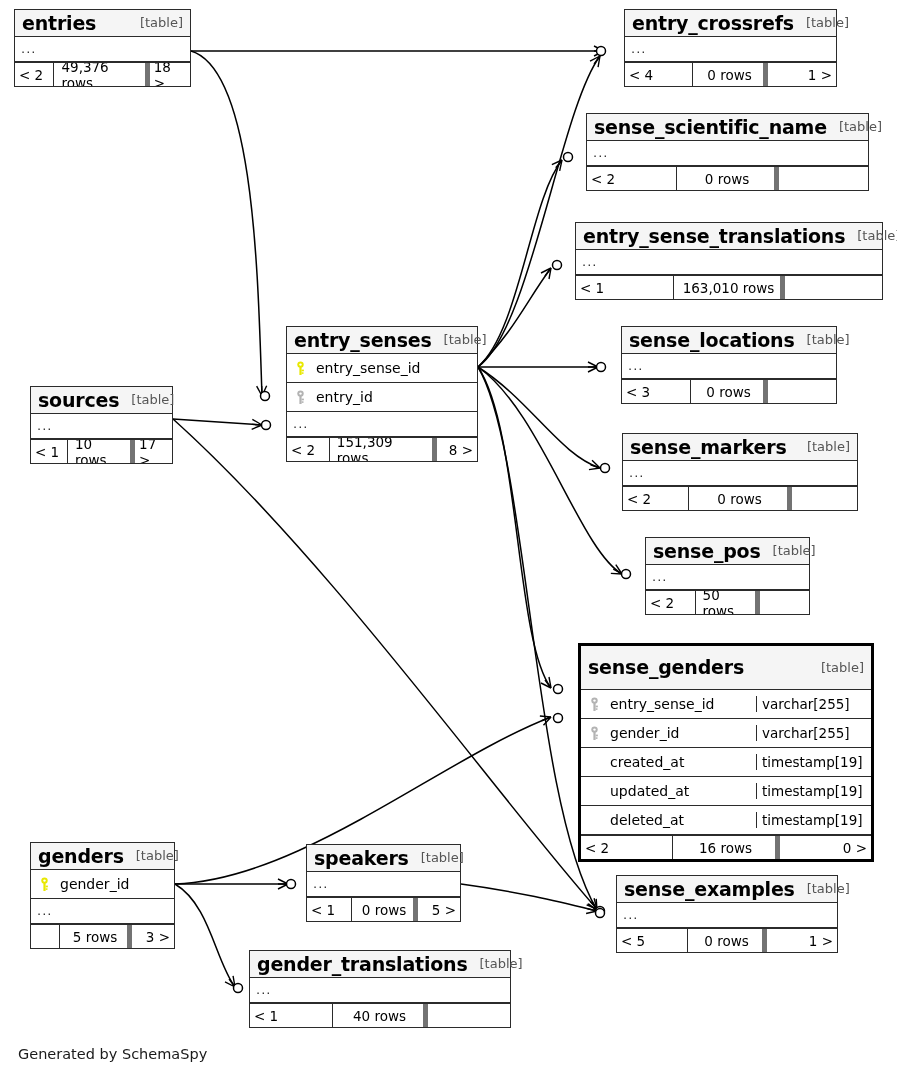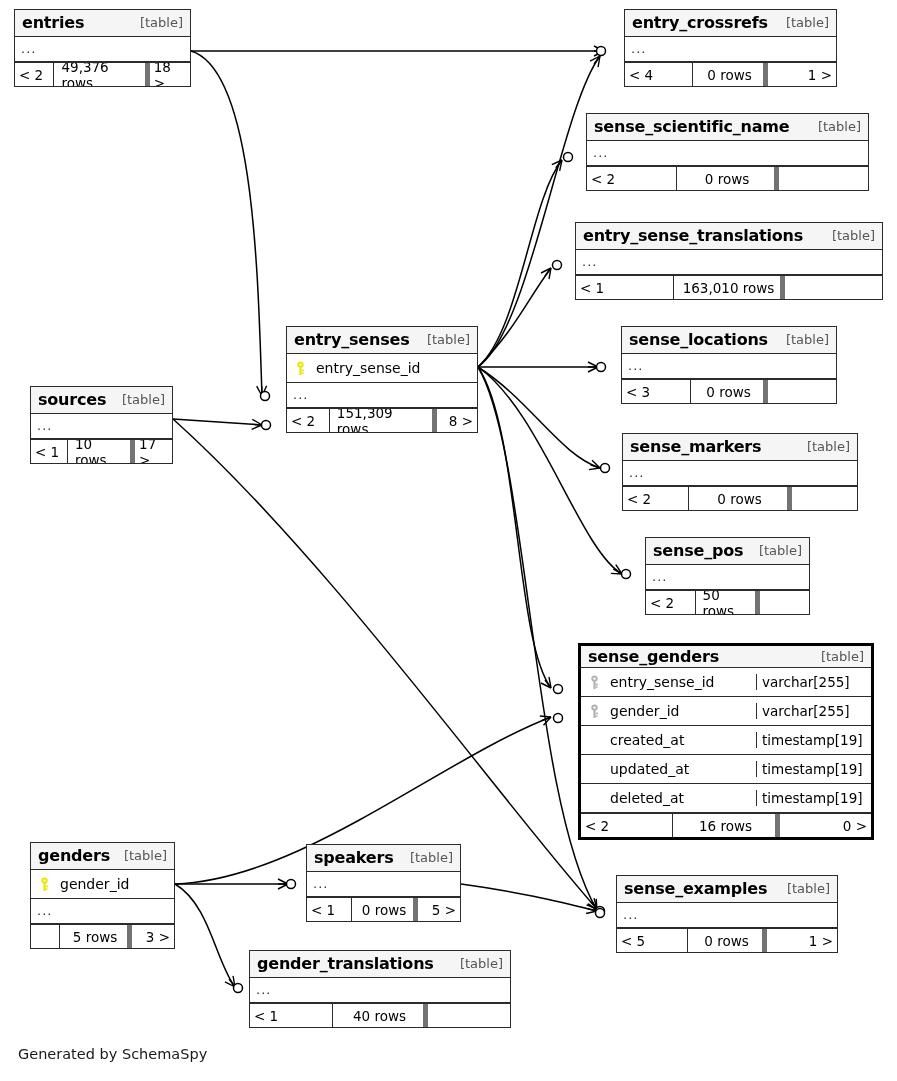--- a/index.html
+++ b/index.html
@@ -43,21 +43,21 @@
     border-bottom: 1px solid #2b2b2b;
     display: flex;
     align-items: center;
     justify-content: space-between;
     padding: 2px 7px 3px 7px;
     box-sizing: border-box;
     white-space: nowrap;
   }
   .tbl-name {
     font-weight: bold;
-    font-size: 16px;
+    font-size: 19px;
     letter-spacing: -0.2px;
   }
   .tbl-kind {
     color: #555555;
     font-size: 13px;
     padding-left: 12px;
   }
   .tbl-rowline {
     border-bottom: 1px solid #2b2b2b;
     padding: 2px 6px 3px 6px;
@@ -260,20 +260,32 @@
             <span class="key-icon"><svg viewBox="0 0 13 15" width="13" height="15">
                 <circle cx="6.5" cy="3.6" r="3.2" fill="#e8e800"></circle>
                 <circle cx="6.5" cy="3.6" r="1.2" fill="#ffffff"></circle>
                 <rect x="5.4" y="5.6" width="2.2" height="8.4" fill="#e8e800"></rect>
                 <rect x="7.6" y="8.6" width="2.3" height="1.7" fill="#e8e800"></rect>
                 <rect x="7.6" y="11.3" width="1.9" height="1.6" fill="#e8e800"></rect>
               </svg></span>
             <span class="col-label">entry_sense_id</span>
           </div>
         </div>
+        <div class="col-row">
+          <div class="col-left">
+            <span class="key-icon"><svg viewBox="0 0 13 15" width="13" height="15">
+                <circle cx="6.5" cy="3.6" r="3.2" fill="#b3b3b3"></circle>
+                <circle cx="6.5" cy="3.6" r="1.2" fill="#ffffff"></circle>
+                <rect x="5.4" y="5.6" width="2.2" height="8.4" fill="#b3b3b3"></rect>
+                <rect x="7.6" y="8.6" width="2.3" height="1.7" fill="#b3b3b3"></rect>
+                <rect x="7.6" y="11.3" width="1.9" height="1.6" fill="#b3b3b3"></rect>
+              </svg></span>
+            <span class="col-label">entry_id</span>
+          </div>
+        </div>
         <div class="tbl-rowline" style="height: 25px;">
           <span class="ellipsis">...</span>
         </div>
         <div class="footer-row" style="border-top: 1px solid rgb(43, 43, 43);">
           <div class="foot-cell left" style="width: 42px;">&lt; 2</div>
           <div class="foot-cell mid" style="flex: 1 1 auto;">151,309 rows</div>
           <div class="foot-cell right" style="width: 40px;">8 &gt;</div>
         </div>
       </div>
       <div class="table-box" style="left: 621px; top: 326px; width: 216px;">
@@ -326,21 +338,21 @@
         <div class="tbl-rowline" style="height: 25px;">
           <span class="ellipsis">...</span>
         </div>
         <div class="footer-row" style="border-top: 1px solid rgb(43, 43, 43);">
           <div class="foot-cell left" style="width: 52px;">&lt; 2</div>
           <div class="foot-cell mid" style="flex: 1 1 auto;">50 rows</div>
           <div class="foot-cell right" style="width: 52px;"></div>
         </div>
       </div>
       <div class="table-box focal" style="left: 578px; top: 643px; width: 296px;">
-        <div class="tbl-header" style="height: 22px;">
+        <div class="tbl-header" style="height: 44px;">
           <span class="tbl-name">sense_genders</span>
           <span class="tbl-kind">[table]</span>
         </div>
         <div class="col-row">
           <div class="col-left">
             <span class="key-icon"><svg viewBox="0 0 13 15" width="13" height="15">
                 <circle cx="6.5" cy="3.6" r="3.2" fill="#b3b3b3"></circle>
                 <circle cx="6.5" cy="3.6" r="1.2" fill="#ffffff"></circle>
                 <rect x="5.4" y="5.6" width="2.2" height="8.4" fill="#b3b3b3"></rect>
                 <rect x="7.6" y="8.6" width="2.3" height="1.7" fill="#b3b3b3"></rect>

